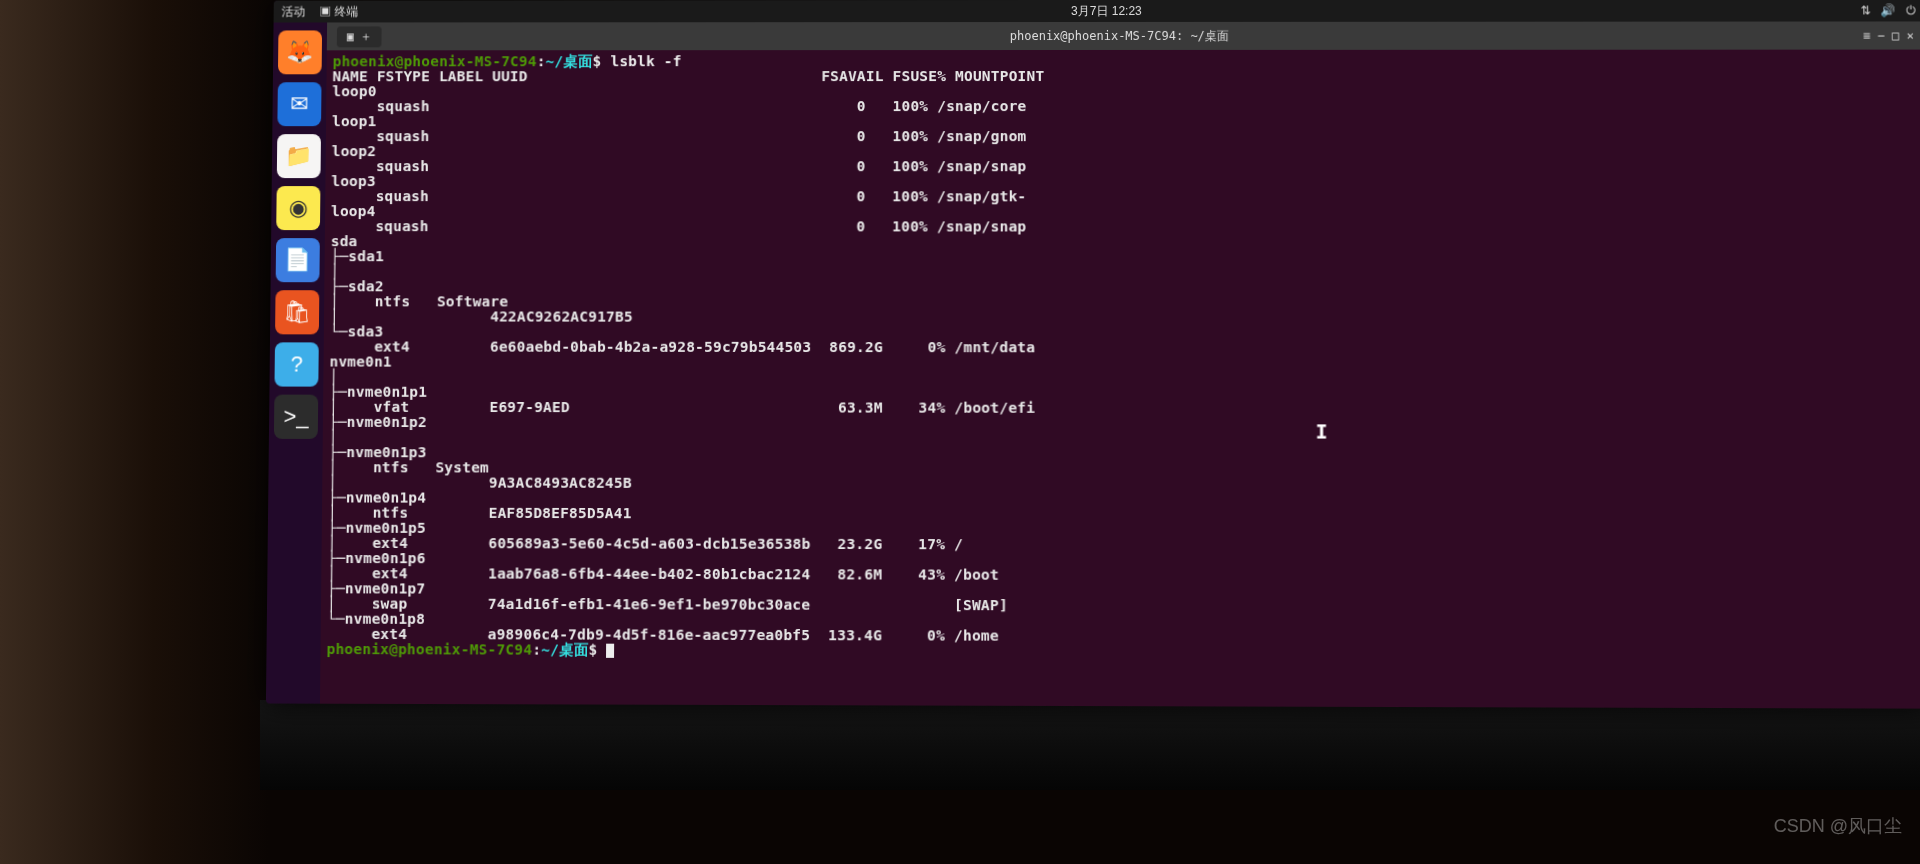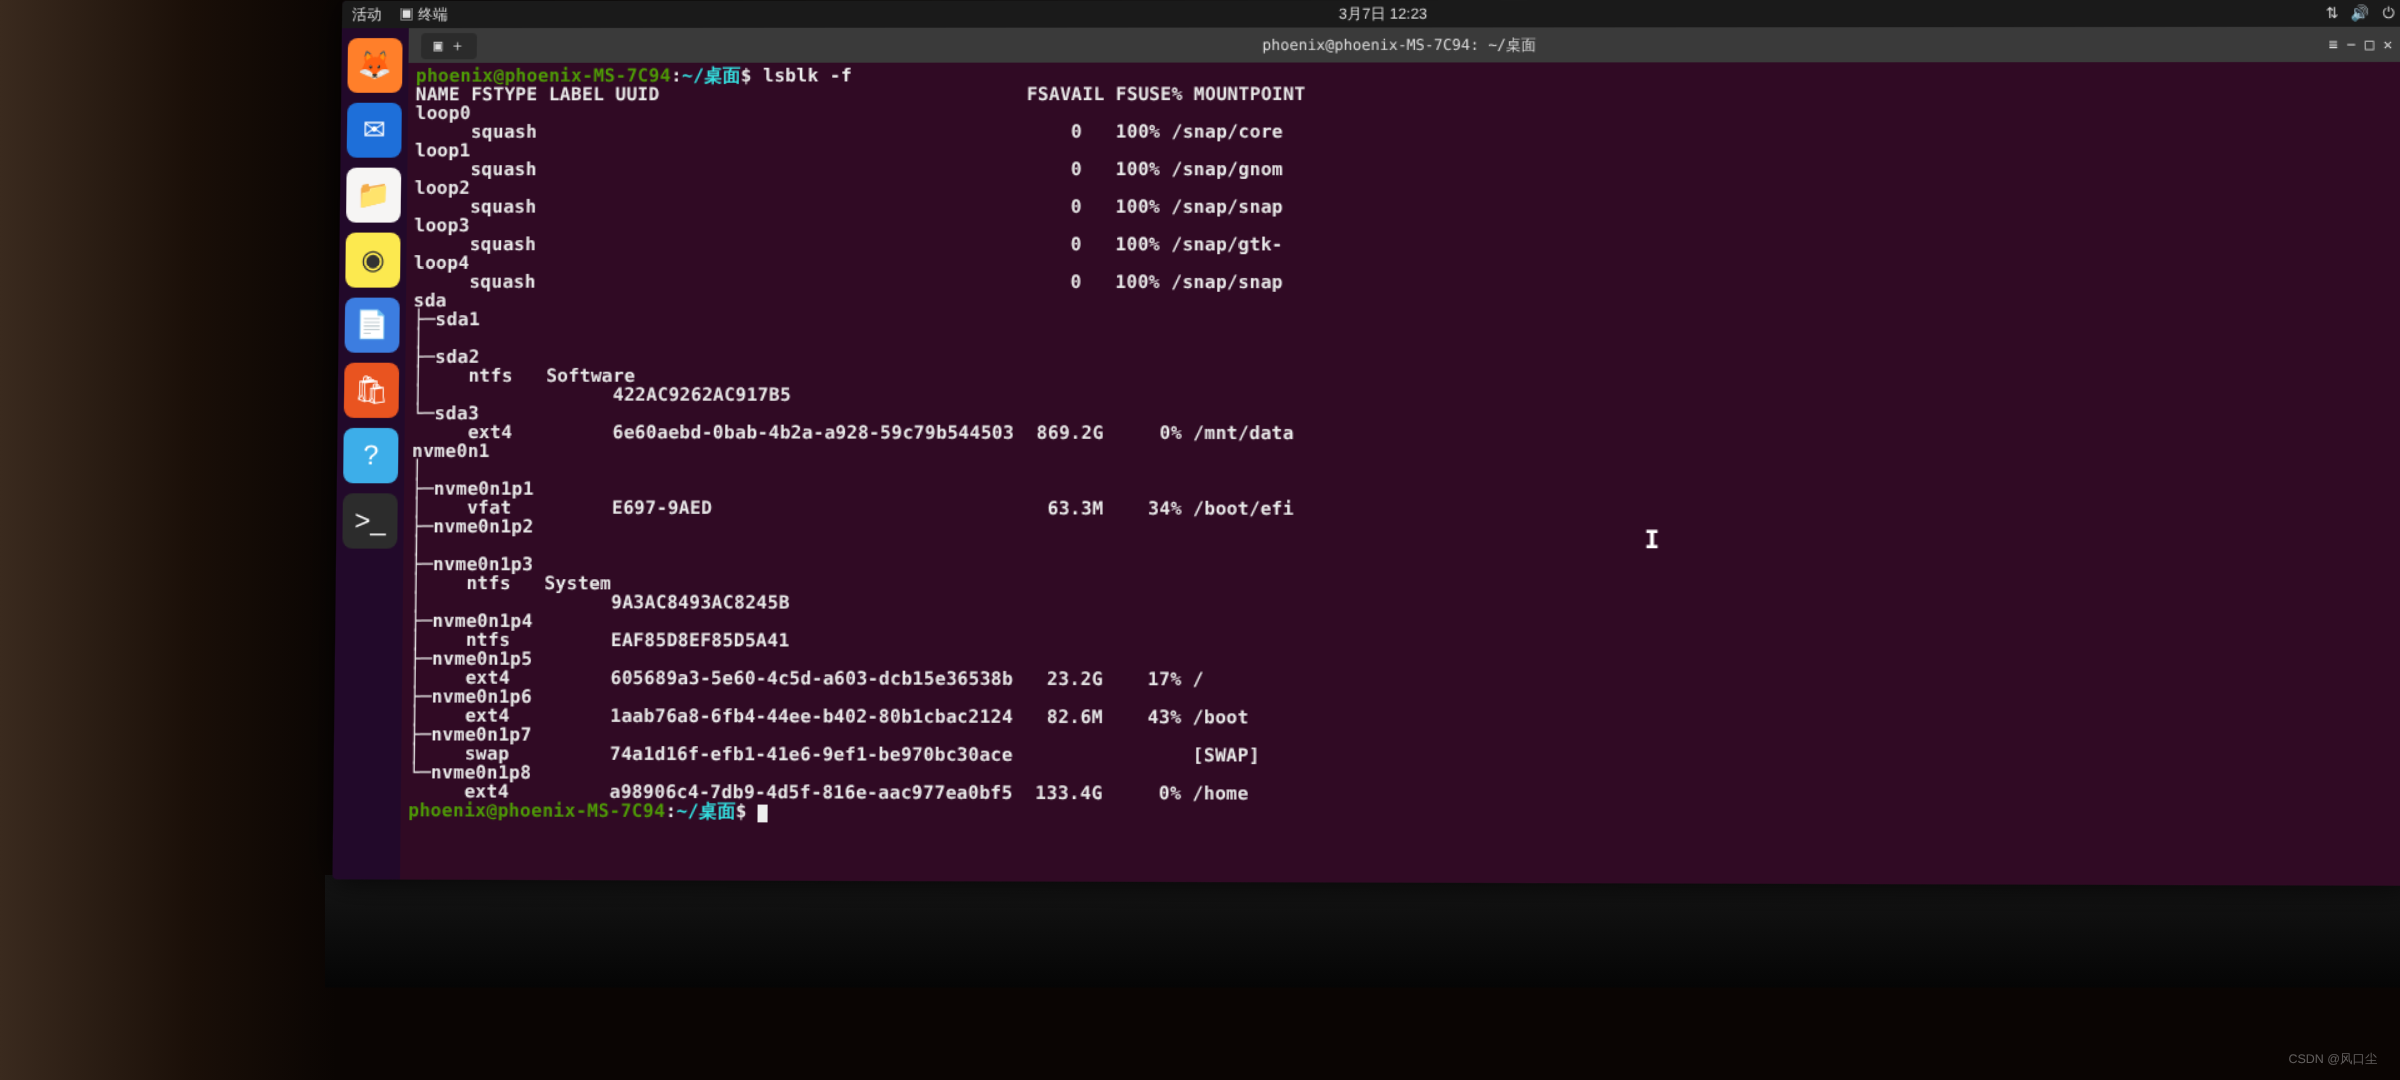--- a/index.html
+++ b/index.html
@@ -19,21 +19,21 @@
     display:flex;flex-direction:column;align-items:center;padding-top:4px;gap:0}
   .dock-item{width:44px;height:44px;margin:4px 0;border-radius:8px;display:flex;align-items:center;justify-content:center;color:#fff;font-size:22px}
   .dock-item.active{background:rgba(255,255,255,.12)}
   .term-win{position:absolute;left:54px;top:22px;right:0;bottom:0;background:#300a24;color:#eee;font-family:ui-monospace,Menlo,Consolas,monospace}
   .term-titlebar{height:28px;background:#3a3a3a;display:flex;align-items:center;justify-content:space-between;padding:0 10px;font-size:12px;color:#ddd}
   .term-tab{background:#2b2b2b;border-radius:4px;padding:2px 10px;display:flex;align-items:center;gap:6px}
   .term-body{padding:4px 6px;font-size:14.5px;line-height:15px;letter-spacing:.2px;white-space:pre;color:#e8e8e8;font-weight:600}
   .g{color:#4e9a06}.c{color:#34e2e2}.w{color:#eee}
   .cursor{display:inline-block;width:8px;height:14px;background:#eee;vertical-align:text-bottom}
   .ibeam{position:absolute;color:#fff;font-size:20px;font-weight:700;left:990px;top:395px}
-  .watermark{position:absolute;right:18px;bottom:10px;color:rgba(255,255,255,.35);font-size:10px}
+  .watermark{position:absolute;right:18px;bottom:26px;color:rgba(255,255,255,.35);font-size:18px}
   .bezel{position:absolute;left:260px;right:0;top:700px;height:90px;background:linear-gradient(#151515,#050505)}
 </style>
 </head>
 <body>
 
 <div class="photo-bg"></div>
 <div class="bezel"></div>
 
 <div class="screen">
 

